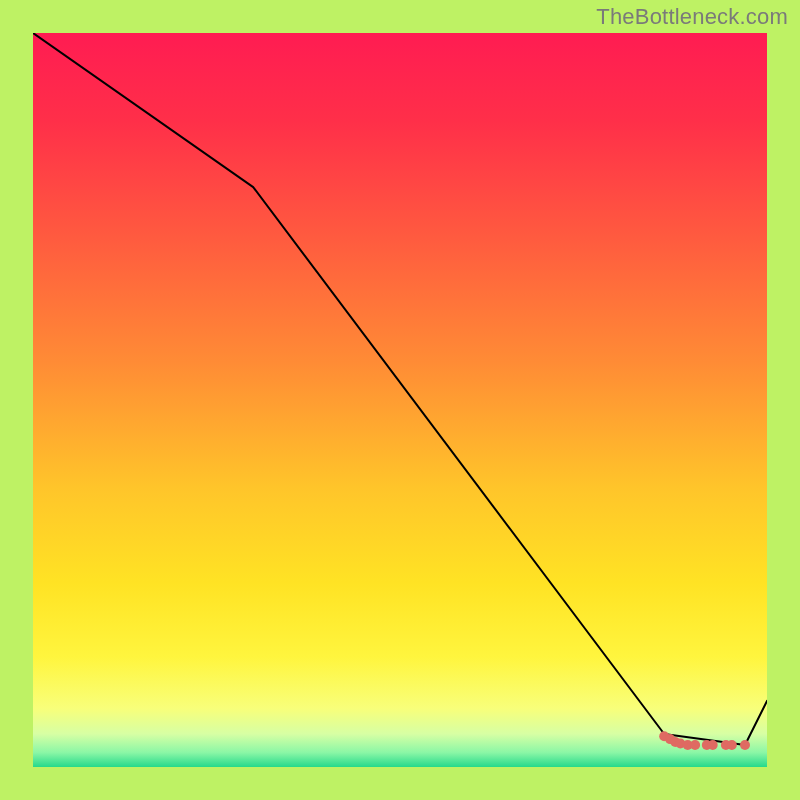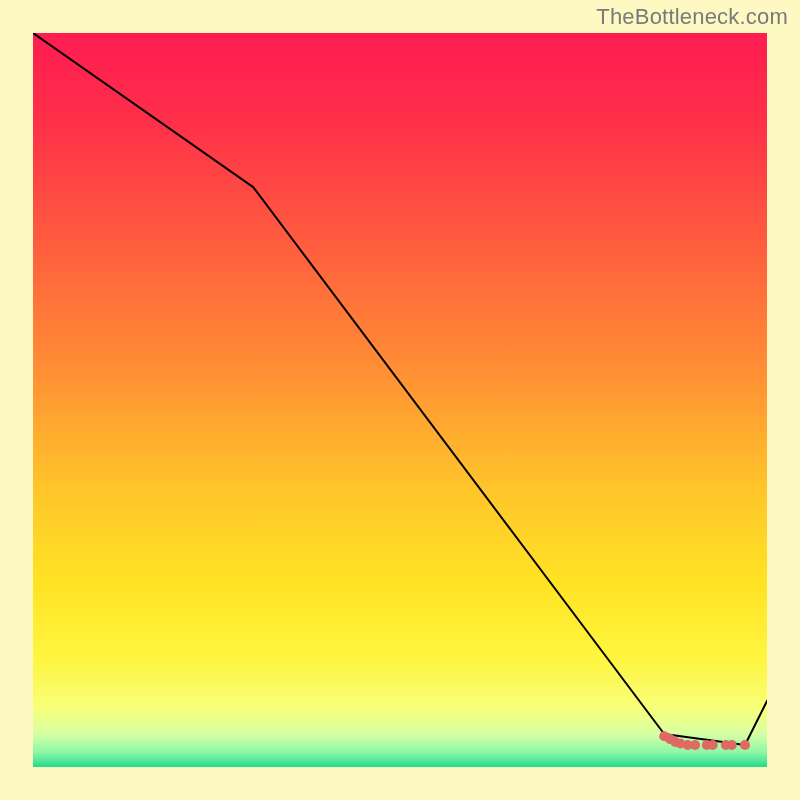--- a/index.html
+++ b/index.html
@@ -8,21 +8,21 @@
     width: 800px;
     height: 800px;
     background: #000;
     overflow: hidden;
     font-family: Arial, Helvetica, sans-serif;
   }
   .stage {
     position: relative;
     width: 800px;
     height: 800px;
-    background: #fef9c3;
+    background: #bef264;
   }
   .plot {
     position: absolute;
     left: 33px;
     top: 33px;
     width: 734px;
     height: 734px;
   }
   .plot svg {
     display: block;

